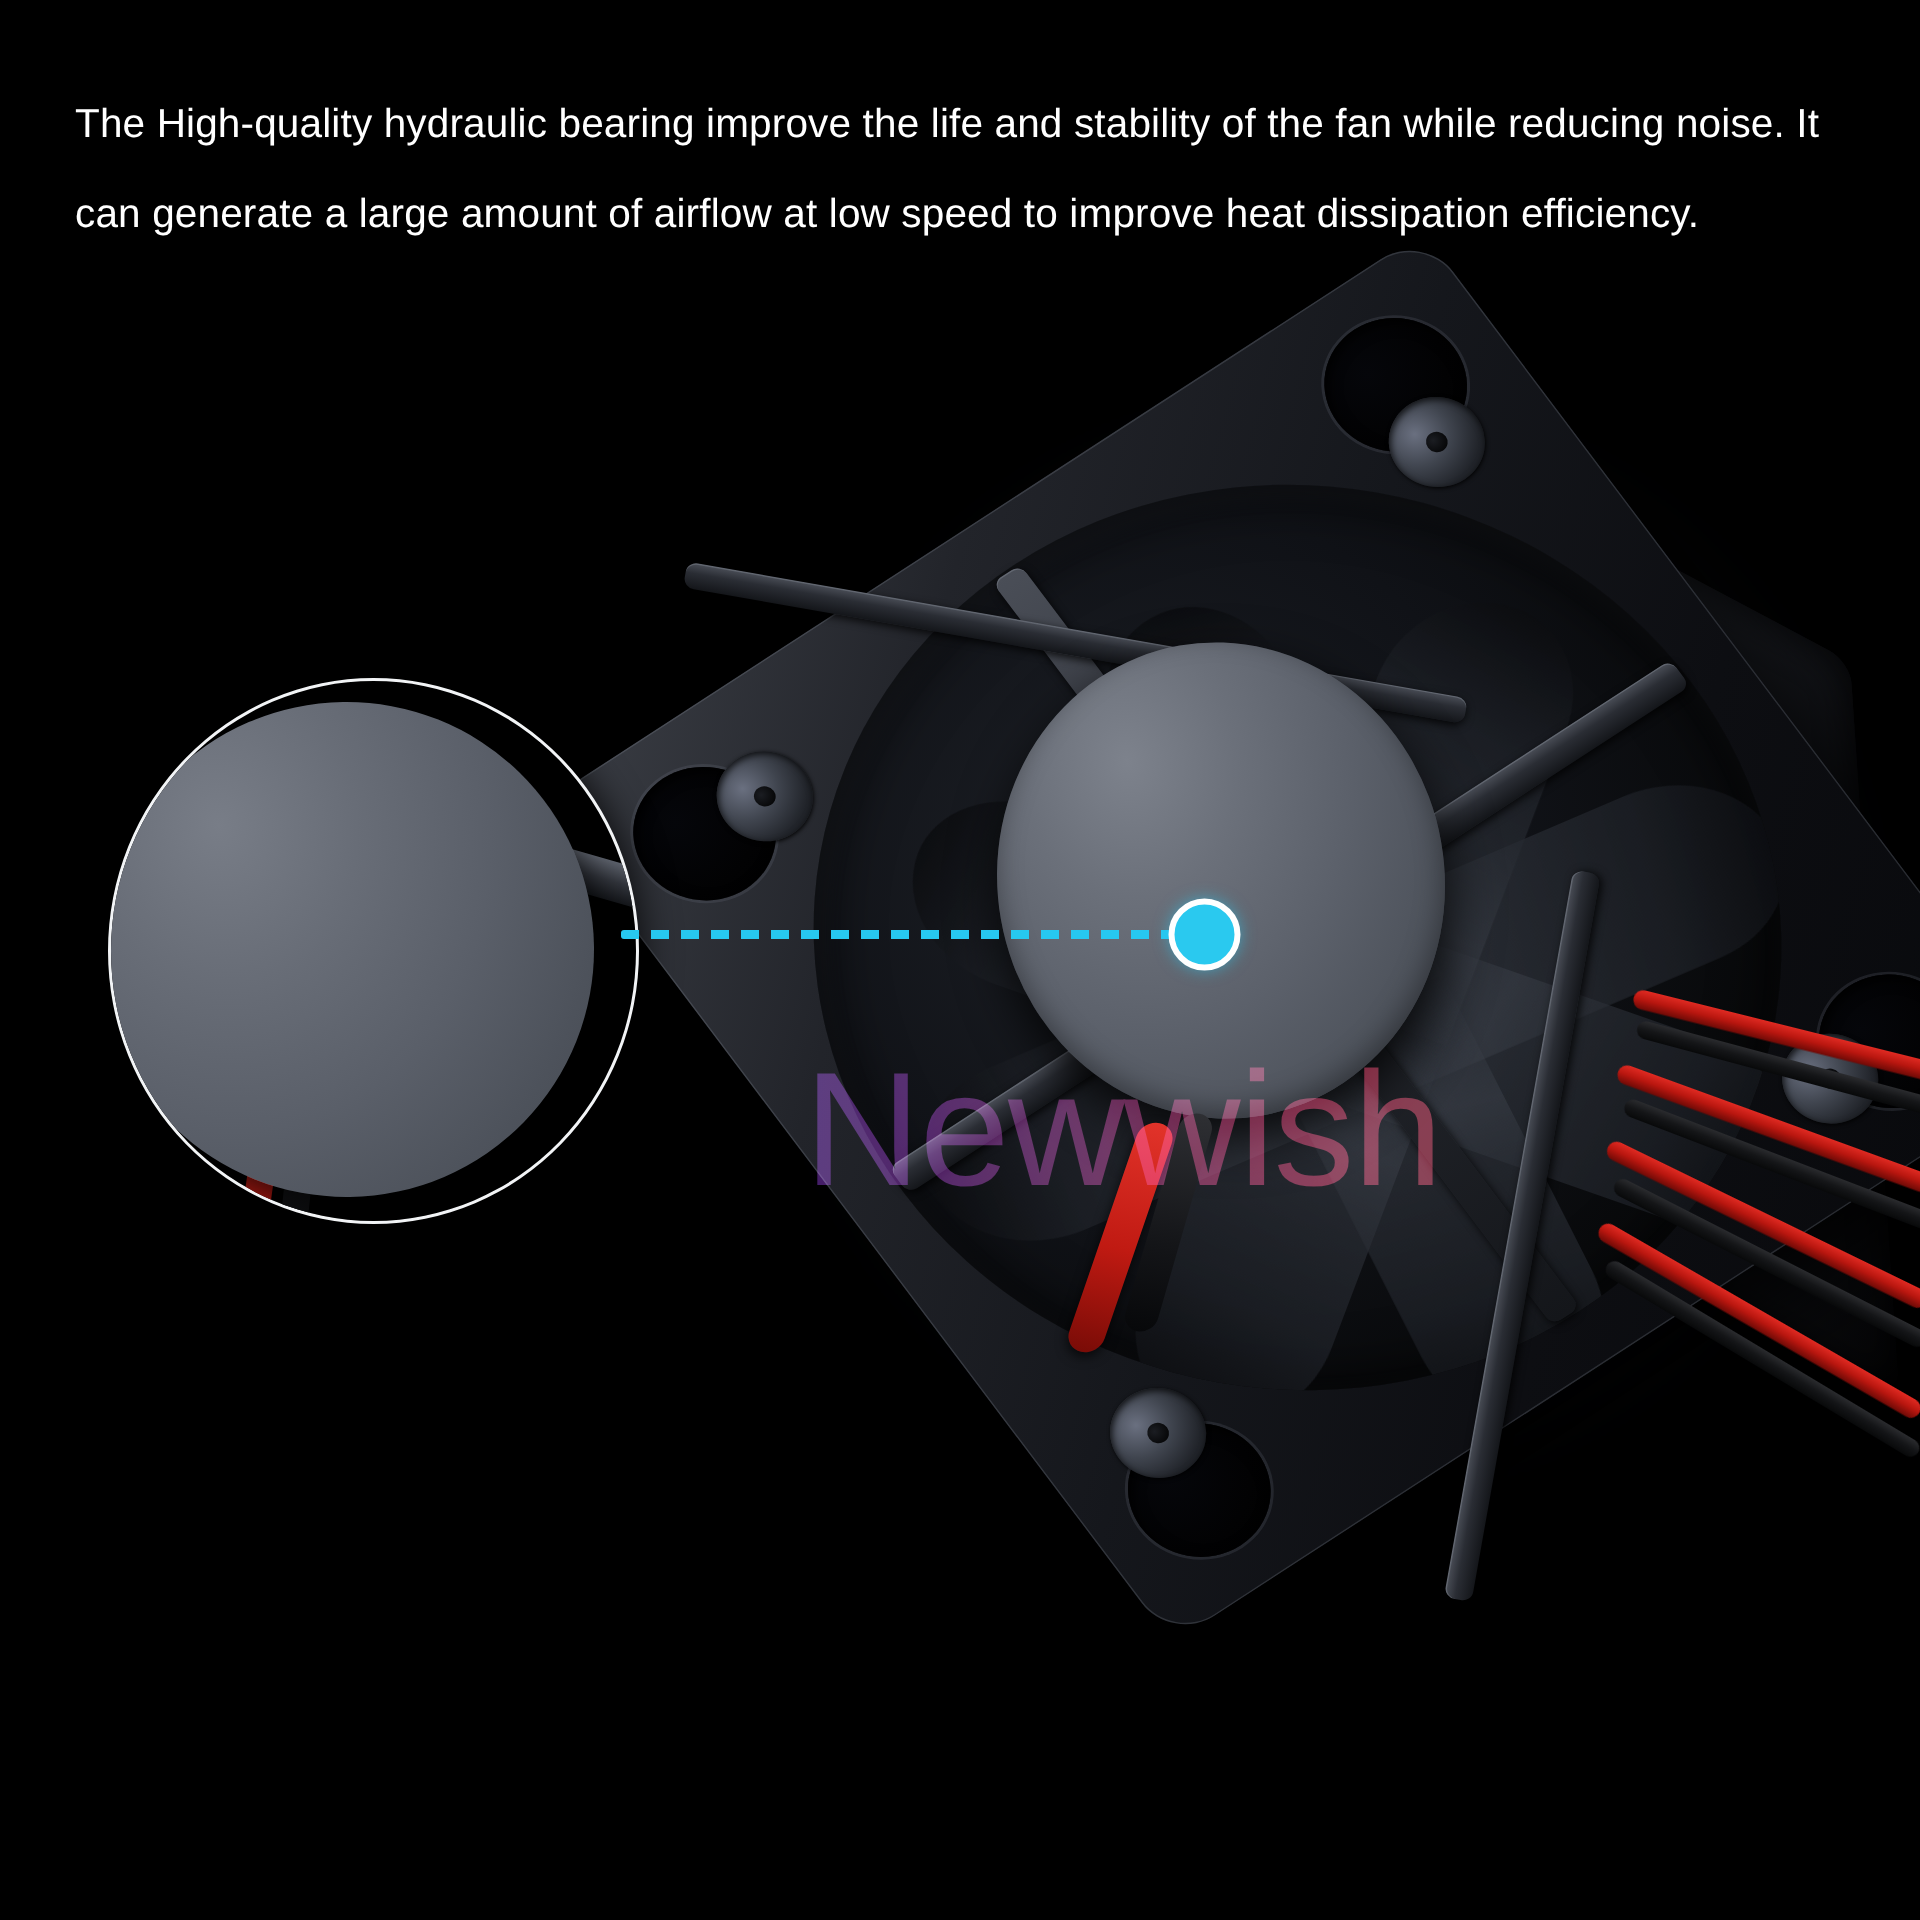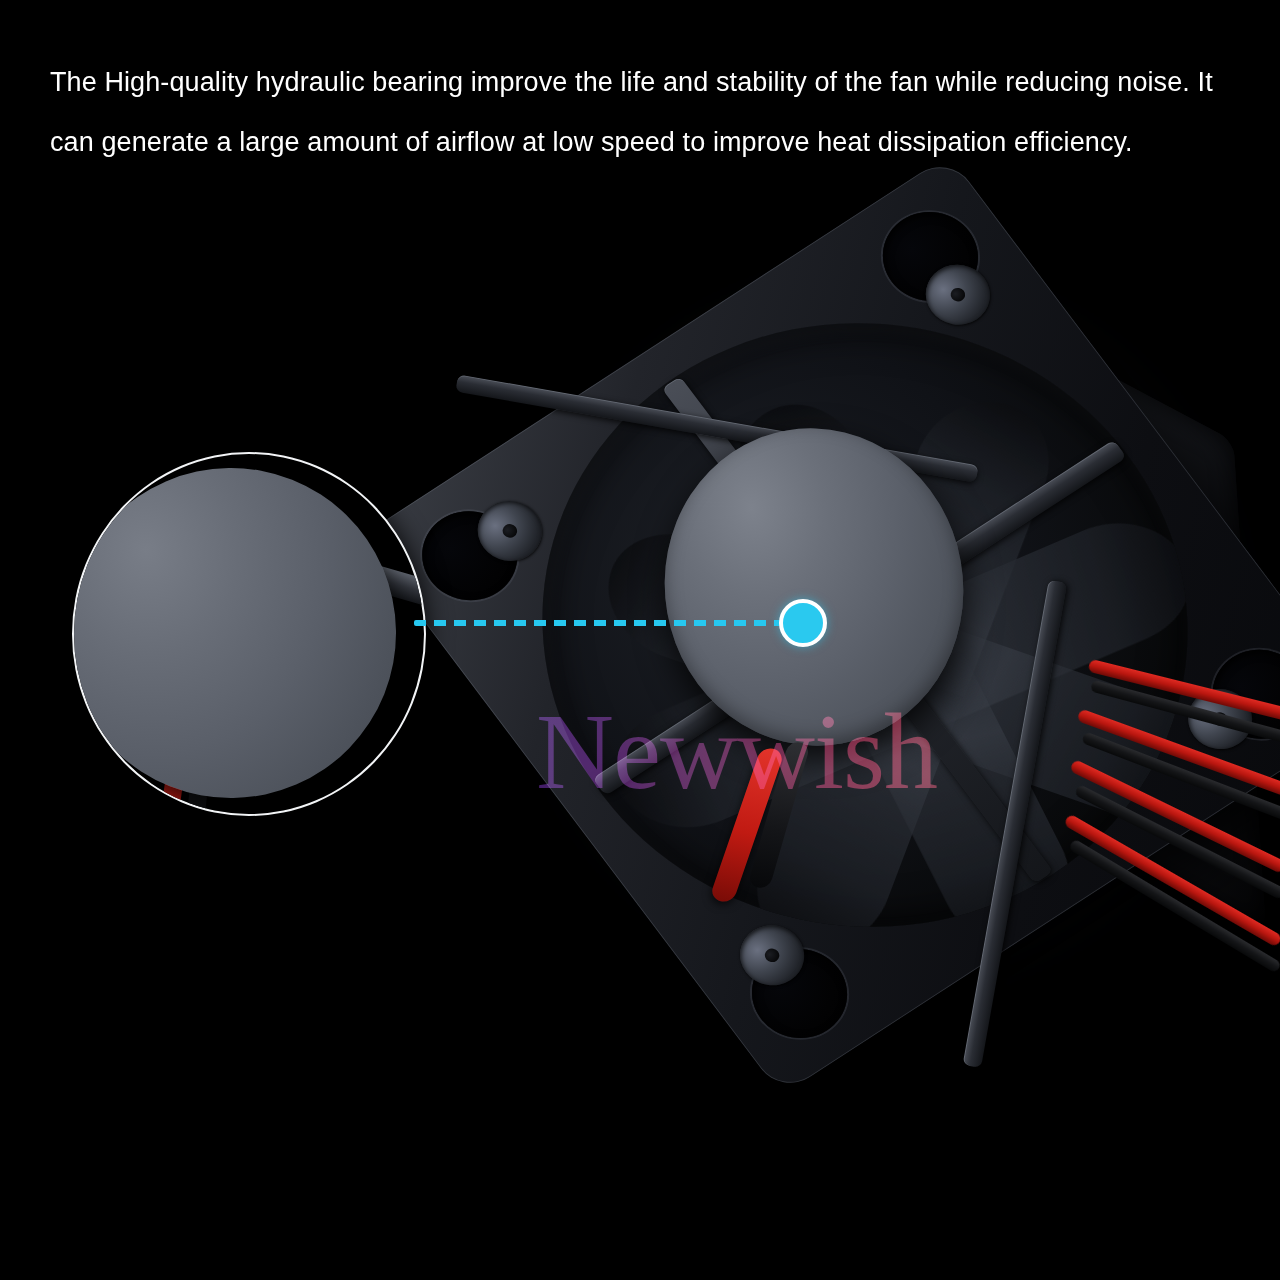--- a/index.html
+++ b/index.html
@@ -326,21 +326,21 @@
     background-clip: text;
     color: transparent;
     white-space: nowrap;
   }
 
   
   #watermark {
     position: absolute;
     left: 536px;
     top: 690px;
-    font-family: Liberation Serif, serif;
+    font-family: Liberation Sans, sans-serif;
     font-size: 108px;
     font-weight: 400;
     letter-spacing: -1px;
     white-space: nowrap;
     opacity: 0.62;
     background: linear-gradient(90deg, #6d2fa8 0%, #7a2f9e 18%, #8e2f86 40%, #b02f6a 62%, #c7335c 82%, #c33a55 100%);
     -webkit-background-clip: text;
     background-clip: text;
     color: transparent;
     mix-blend-mode: screen;

